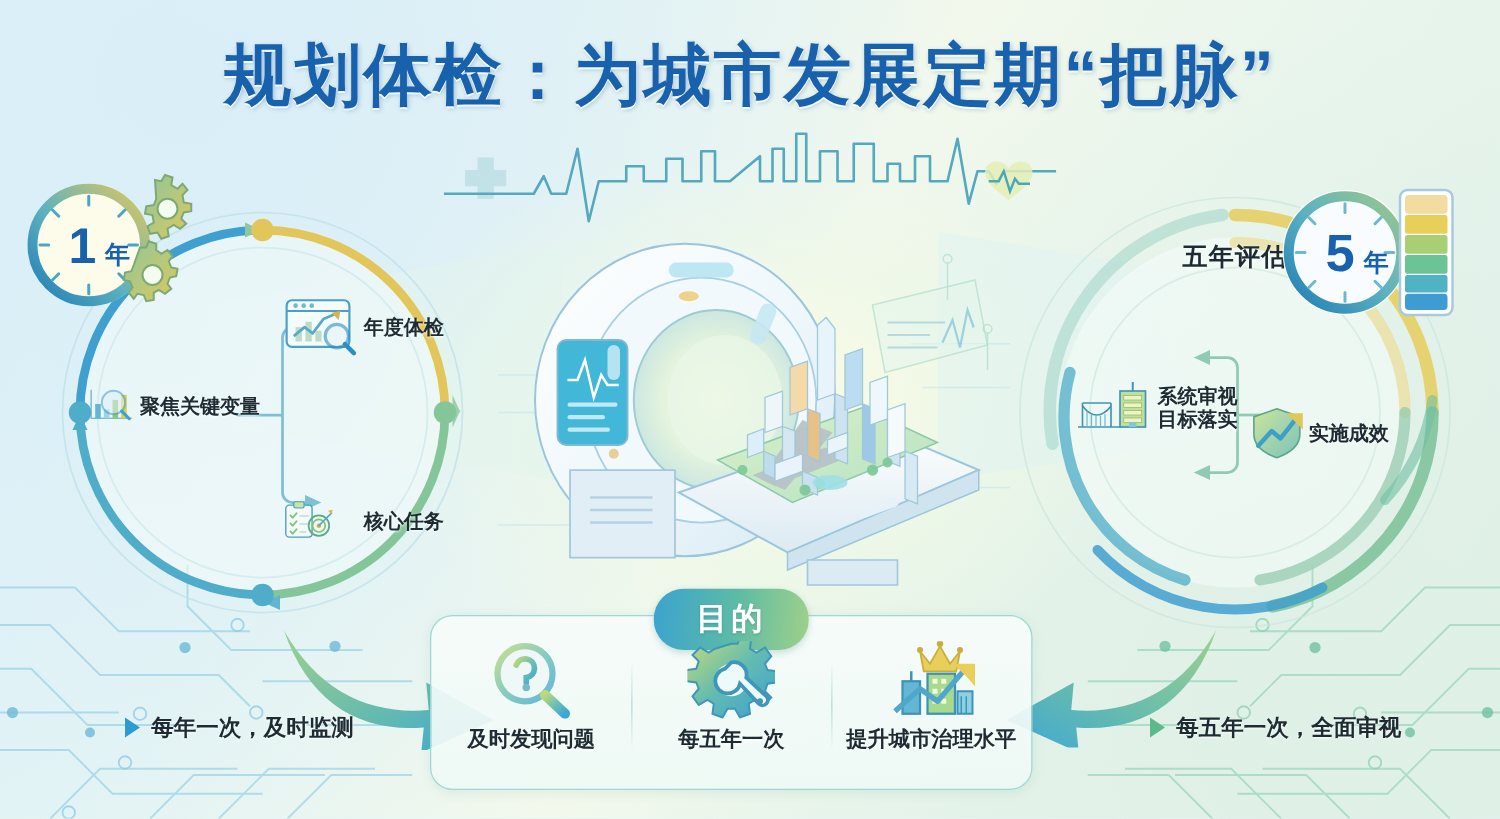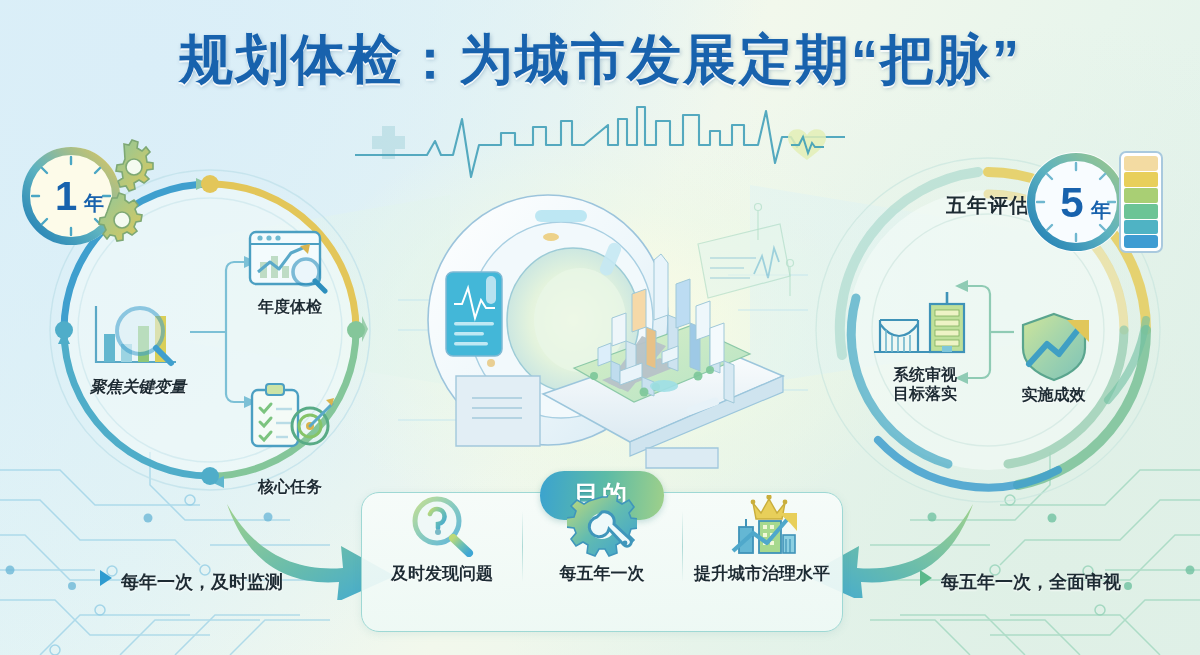--- a/index.html
+++ b/index.html
@@ -50,28 +50,28 @@
 
   
   .scanner{position:absolute;left:398px;top:180px;width:410px;height:300px;}
 
   
   .cycle{position:absolute;width:360px;height:360px;}
   .cycle.left{left:30px;top:150px;}
   .cycle.right{left:808px;top:150px;}
   .cycle .rings{position:absolute;inset:0;}
 
-  .node{position:absolute;display:flex;flex-direction:column;align-items:center;}
+  .node{position:absolute;display:flex;align-items:center;}
   .node .label{
     font-size:16px;font-weight:bold;color:#1d2b33;line-height:1.18;text-align:center;
     text-shadow:0 1px 2px rgba(255,255,255,.95);white-space:nowrap;margin-top:4px;
   }
 
   
-  .n-focus{left:38px;top:148px;width:140px;font-style:italic;}
+  .n-focus{left:38px;top:136px;width:140px;}
   .n-annual{left:195px;top:78px;width:130px;}
   .n-core{left:195px;top:232px;width:130px;gap:24px;}
   
   .n-review{left:52px;top:140px;width:130px;}
   .n-effect{left:188px;top:160px;width:115px;}
 
   .sec-title{
     position:absolute;left:100px;top:42px;width:160px;text-align:center;
     font-size:20px;font-weight:bold;color:#1d2b33;letter-spacing:1px;
     text-shadow:0 1px 3px rgba(255,255,255,.95);
@@ -81,36 +81,36 @@
   .clock{position:absolute;}
   .clock.one{left:-14px;top:-14px;width:155px;height:125px;}
   .clock.five{left:212px;top:-8px;width:160px;height:120px;}
 
   
   .big-arrow{position:absolute;}
   .big-arrow.l{left:225px;top:490px;width:180px;height:110px;}
   .big-arrow.r{left:795px;top:498px;width:180px;height:100px;}
 
   
-  .caption{position:absolute;display:flex;gap:9px;
+  .caption{position:absolute;display:flex;align-items:center;gap:9px;
     font-size:18px;font-weight:bold;color:#1d2b33;white-space:nowrap;
     text-shadow:0 1px 2px rgba(255,255,255,.95);}
   .caption.l{left:100px;top:570px;}
   .caption.r{left:880px;top:570px;padding-left:40px;}
   .tri{width:0;height:0;border-top:8px solid transparent;border-bottom:8px solid transparent;}
   .tri.blue{border-left:12px solid #2e9bd0;}
   .tri.green{border-left:12px solid #5bb98b;}
 
   
   .panel{
-    position:absolute;left:361px;top:492px;width:480px;height:138px;
+    position:absolute;left:344px;top:492px;width:480px;height:138px;
     border:1.6px solid #9ed8d4;border-radius:18px;
     background:linear-gradient(180deg, rgba(247,252,250,.93) 0%, rgba(238,249,245,.93) 100%);
     box-shadow:0 2px 9px rgba(80,150,150,.12);
-    display:flex;align-items:flex-start;
+    display:flex;align-items:center;
   }
   .panel-badge{
     position:absolute;left:50%;top:-22px;transform:translateX(-50%);
     padding:7px 34px 9px;border-radius:24px;
     background:linear-gradient(95deg,#3ba3cf 0%,#5cbba6 52%,#9fd08a 100%);
     color:#fff;font-size:25px;font-weight:bold;letter-spacing:3px;
     box-shadow:0 2px 6px rgba(60,140,140,.28);
     text-shadow:0 1px 2px rgba(0,60,70,.22);
   }
   .pcell{flex:1;display:flex;flex-direction:column;align-items:center;justify-content:flex-end;

